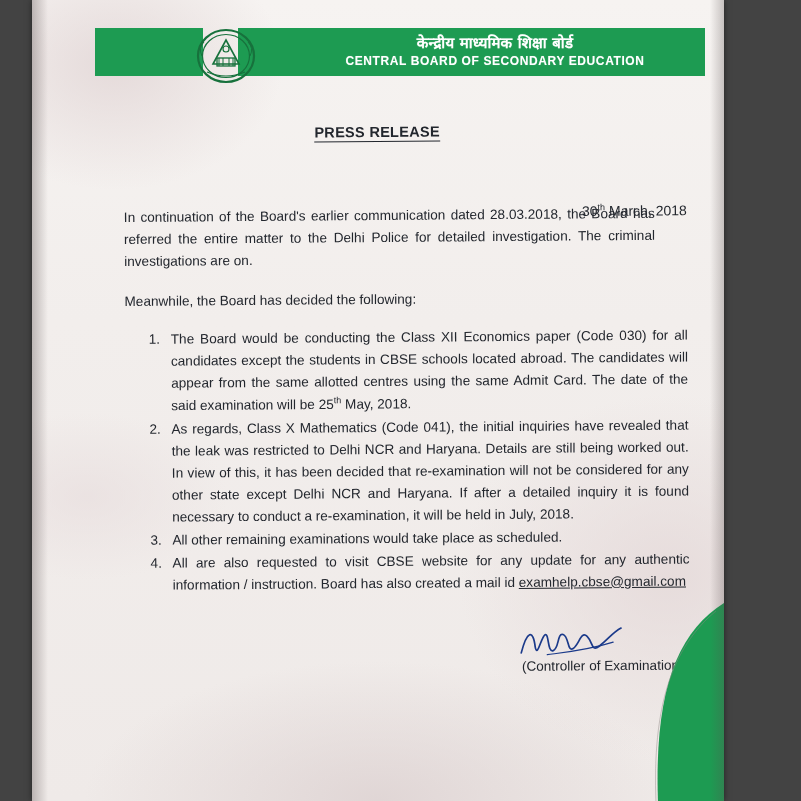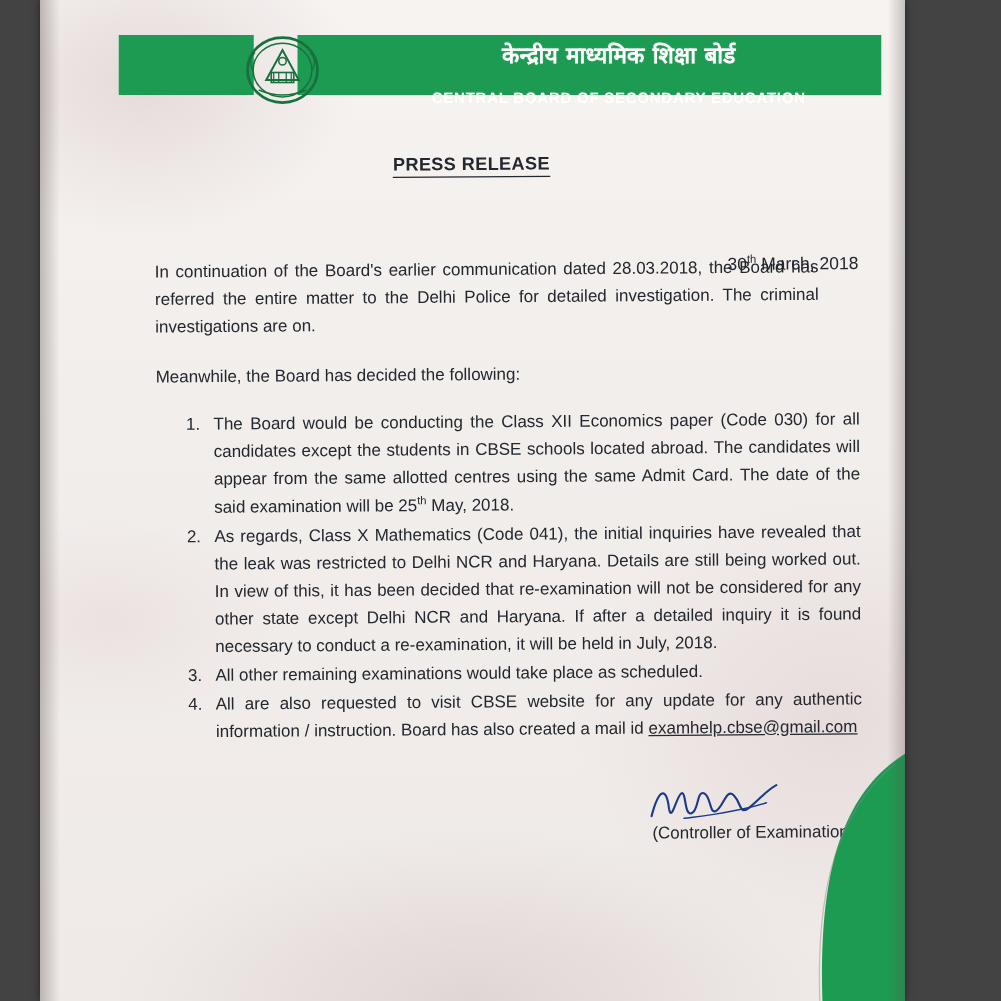--- a/index.html
+++ b/index.html
@@ -91,30 +91,30 @@
     position: absolute;
     left: 200px;
     top: 6px;
     width: 400px;
     text-align: center;
     color: #ffffff;
     line-height: 1.25;
   }
   .header-hindi {
     font-family: "DejaVu Sans", sans-serif;
-    font-size: 18px;
+    font-size: 15px;
     font-weight: bold;
     letter-spacing: 0.2px;
     text-shadow: 0 0 1px rgba(255,255,255,0.4);
   }
   .header-eng {
     font-size: 12px;
     font-weight: bold;
     letter-spacing: 0.6px;
-    margin-top: 14px;
+    margin-top: 1px;
     text-shadow: 0 0 1px rgba(255,255,255,0.4);
   }
 
   
   .doc {
     position: absolute;
     left: 0; top: 0; right: 0; bottom: 0;
     color: #23272e;
     font-family: "Liberation Sans", sans-serif;
   }

